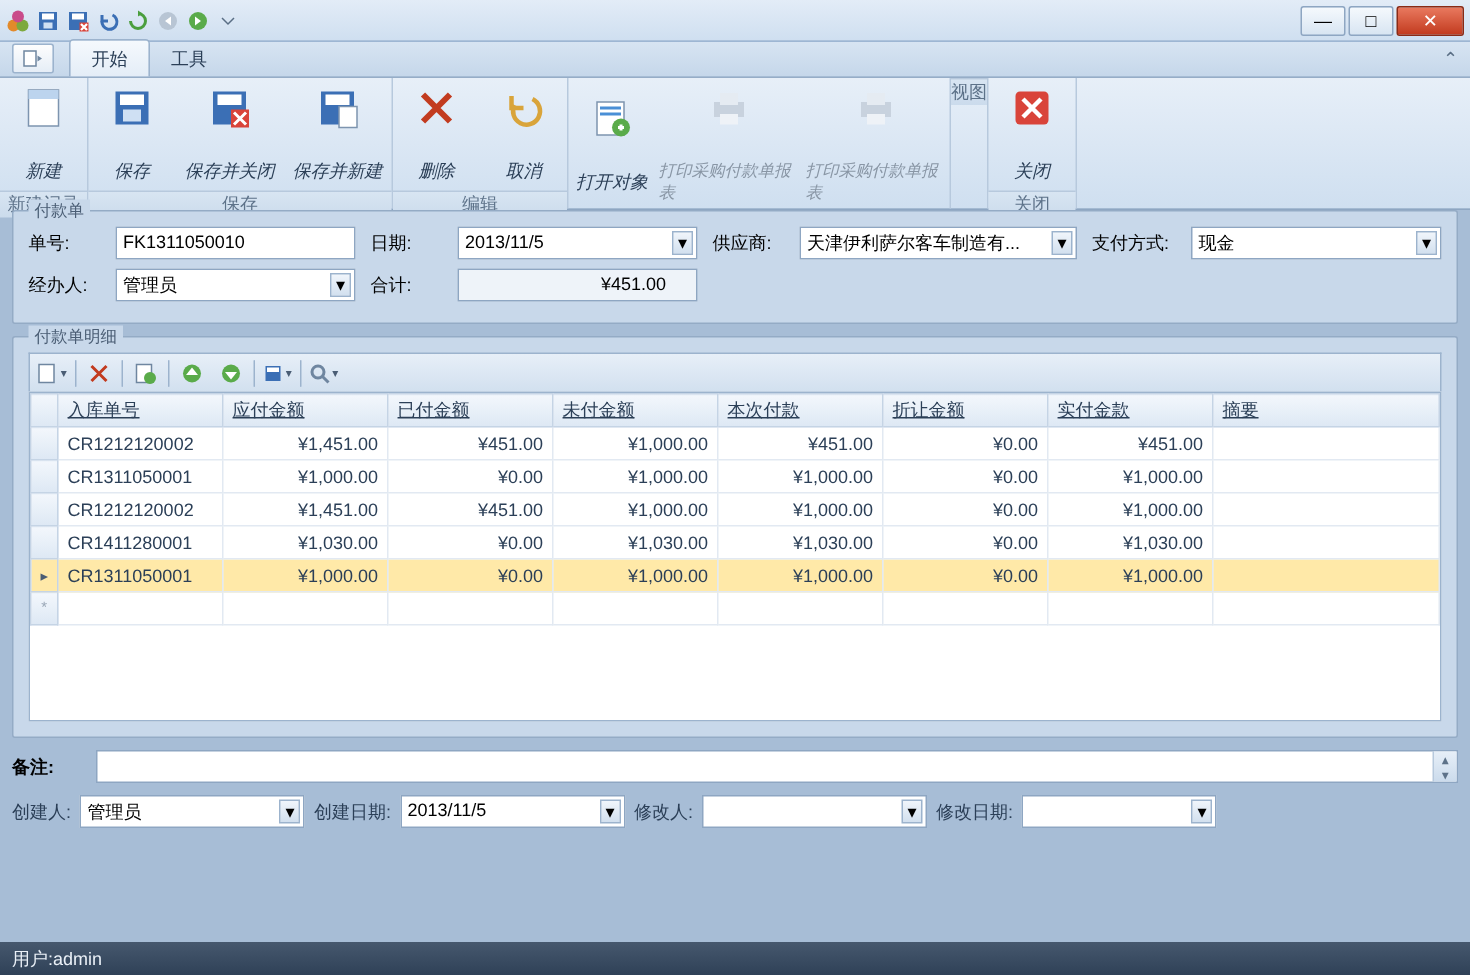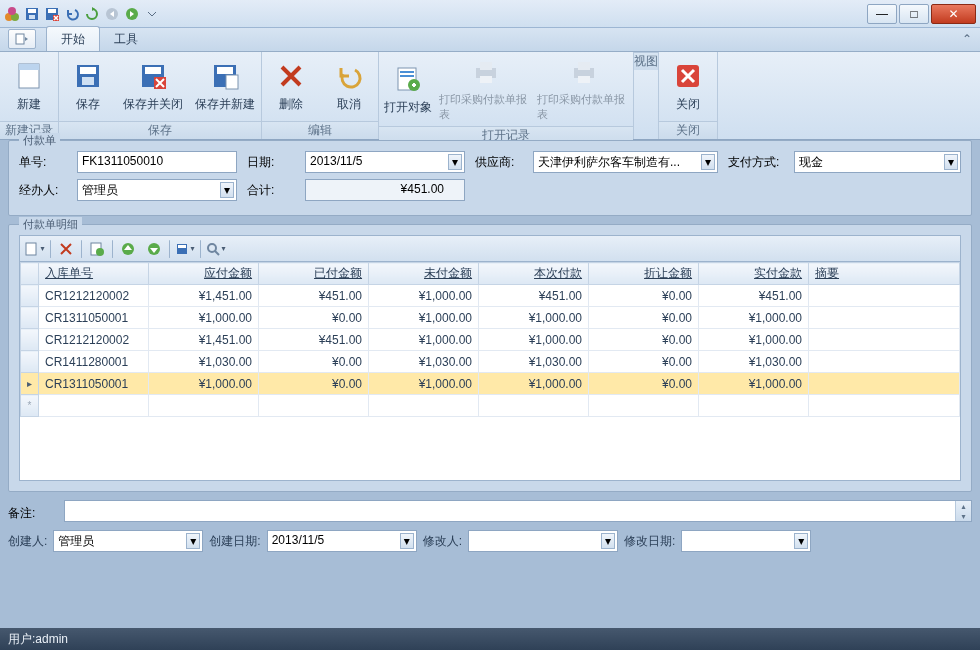--- a/index.html
+++ b/index.html
@@ -18,21 +18,21 @@
 .menustrip { height:24px; background:linear-gradient(#d7e4f2,#c5d7ea); display:flex; align-items:flex-end; padding:0 8px; border-bottom:1px solid #96adc7; position:relative; }
 .menudrop { width:28px; height:20px; background:linear-gradient(#fdfdfd,#e5edf6); border:1px solid #9cb3cd; border-radius:2px; display:flex; align-items:center; justify-content:center; margin-right:10px; margin-bottom:2px; }
 .mtab { padding:4px 14px 3px 14px; color:#2b3f57; cursor:default; }
 .mtab.active { background:linear-gradient(#f5f9fd,#e4edf7); border:1px solid #9cb3cd; border-bottom:none; border-radius:3px 3px 0 0; }
 .menustrip .chev { position:absolute; right:8px; top:4px; color:#5a6e85; }
 
 
 .ribbon { height:88px; background:linear-gradient(#e7eff8,#cfdff0); border-bottom:1px solid #8ea6c2; display:flex; }
 .rgroup { border-right:1px solid #b7c9dd; display:flex; flex-direction:column; }
 .rgroup .btns { flex:1; display:flex; }
-.rbtn { width:58px; display:flex; flex-direction:column; align-items:center; justify-content:center; gap:4px; color:#2b3f57; padding:4px 2px; cursor:default; }
+.rbtn { width:58px; display:flex; flex-direction:column; align-items:center; justify-content:center; gap:18px; color:#2b3f57; padding:4px 2px; cursor:default;font-style:italic; }
 .rbtn.wide { width:72px; }
 .rbtn.wider { width:98px; }
 .rbtn.disabled { color:#8996a5; }
 .rbtn .ico { width:32px; height:32px; display:flex; align-items:center; justify-content:center; }
 .rgroup .glabel { height:18px; text-align:center; color:#5d7289; background:linear-gradient(#d8e5f2,#cbdbec); border-top:1px solid #b7c9dd; }
 
 
 .content { position:absolute; top:140px; left:8px; right:8px; bottom:26px; }
 .fieldset { border:1px solid #94abc5; background:#c8d8ea; border-radius:2px; padding:10px 10px 8px 10px; position:relative; margin-bottom:8px; }
 .fieldset > .legend { position:absolute; top:-8px; left:10px; background:#c8d8ea; padding:0 4px; color:#4a5d74; font-size:11px; }
@@ -46,28 +46,28 @@
 
 
 .detail-toolbar { height:26px; background:linear-gradient(#e7eff8,#d2e0ef); border:1px solid #9cb3cd; border-bottom:none; display:flex; align-items:center; padding:0 4px; gap:4px; }
 .dtbtn { width:22px; height:20px; display:flex; align-items:center; justify-content:center; border-radius:2px; }
 .dtbtn.sep { width:1px; height:18px; background:#9cb3cd; }
 .dtbtn .dc { font-size:8px; color:#4a5d74; margin-left:1px; }
 
 .grid { border:1px solid #9cb3cd; background:#fff; height:220px; overflow:hidden; }
 .grid table { width:100%; border-collapse:collapse; }
 .grid th { background:linear-gradient(#f3f7fc,#dde8f4); border:1px solid #c5d4e5; height:22px; font-weight:normal; color:#2b3f57; text-align:left; padding:0 6px;text-decoration:underline; }
-.grid th.num { text-align:right; }
+.grid th.num { }
 .grid td { border:1px solid #e2e9f2; height:22px; padding:0 6px; color:#2b3f57; }
 .grid td.num { text-align:right; }
 .grid tr.sel td { background:#ffe9a8; }
 .grid tr.newrow td { color:#9aa7b6; }
 .grid .rowhead { width:18px; background:linear-gradient(#f3f7fc,#dde8f4); border:1px solid #c5d4e5; text-align:center; color:#4a5d74; font-size:10px; }
 
-.remark-row { display:flex; align-items:flex-end; gap:8px; margin:8px 0; }
+.remark-row { display:flex; align-items:center; gap:8px; margin:8px 0;font-weight:bold; }
 .remark-input { flex:1; height:22px; background:#fff; border:1px solid #8ea6c2; position:relative; }
 .remark-input .sb { position:absolute; right:0; top:0; width:16px; height:100%; background:linear-gradient(#e7eff8,#cbdbec); border-left:1px solid #b7c9dd; display:flex; flex-direction:column; }
 .remark-input .sb div { flex:1; display:flex; align-items:center; justify-content:center; color:#5d7289; font-size:8px; }
 
 .auditrow { display:flex; align-items:center; gap:6px; }
 .auditrow .flabel2 { color:#2b3f57; }
 .auditrow .input { width:150px; }
 
 
 .statusbar { position:absolute; left:0; right:0; bottom:0; height:22px; background:linear-gradient(#46586e,#2f4157); color:#eaf0f7; display:flex; align-items:center; padding:0 8px; }

